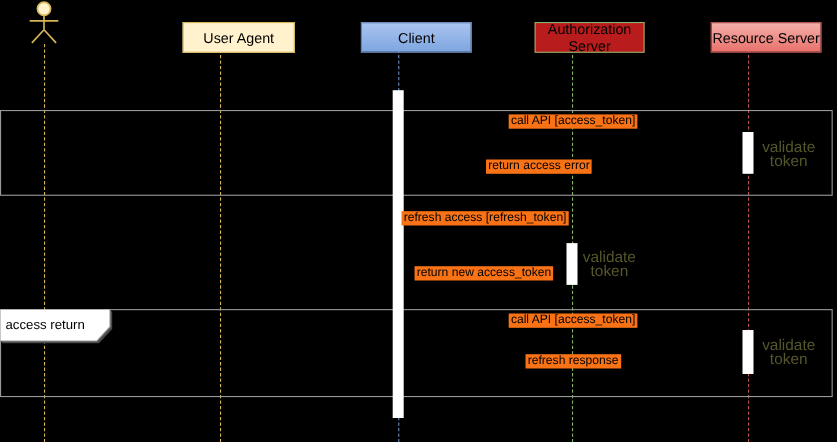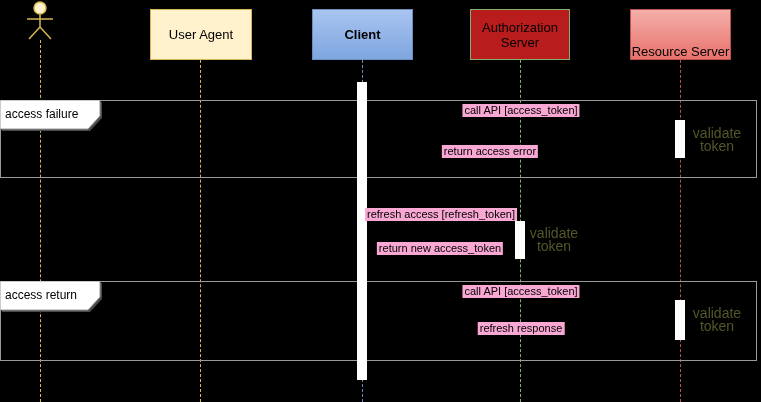--- a/index.html
+++ b/index.html
@@ -7,48 +7,48 @@
     position:relative;width:761px;height:402px;background:#000;overflow:hidden;
     font-family:"Liberation Sans",sans-serif;
   }
   
   .lifeline{position:absolute;top:40px;height:362px;width:0;border-left:1px dashed #D6B656;}
   .ll-client{border-left-color:#6C8EBF;}
   .ll-auth{border-left-color:#82B366;}
   .ll-resource{border-left-color:#B85450;}
   
   .participant{
-    position:absolute;top:9px;height:51px;display:flex;align-items:center;justify-content:center;
-    font-size:13px;color:#000;text-align:center;box-sizing:border-box;border:1px solid #000;
+    position:absolute;top:20px;height:28px;display:flex;align-items:center;justify-content:center;
+    font-size:13px;color:#000;text-align:center;box-sizing:border-box;border:1px solid #000;margin-left:16px;
   }
   .participant span{white-space:nowrap;line-height:15px;}
   .p-useragent{left:150px;width:102px;background:#FFF2CC;border-color:#D6B656;}
-  .p-client{left:312px;width:101px;background:linear-gradient(#A9C4F0,#7EA6E0);border-color:#6C8EBF;font-weight:bold;}
+  .p-client{left:312px;width:101px;background:linear-gradient(#A9C4F0,#7EA6E0);border-color:#6C8EBF;}
   .p-auth{left:470px;width:100px;background:#b91c1c;border-color:#82B366;}
   .p-auth span{white-space:normal;width:92px;}
-  .p-resource{left:630px;width:101px;background:linear-gradient(#F5AFAA,#E8726B);border-color:#B85450;align-items:flex-end;}
+  .p-resource{left:630px;width:101px;background:linear-gradient(#F5AFAA,#E8726B);border-color:#B85450;}
   
   .frame{position:absolute;left:0;width:757px;box-sizing:border-box;border:1px solid #999;}
   .f1{top:100px;height:78px;}
   .f2{top:281px;height:80px;}
   .frame-label{position:absolute;left:0;width:103px;height:32px;}
   .frame-label span{
     position:absolute;left:5px;top:7px;font-size:12px;color:#000;white-space:nowrap;
   }
   .fl1{top:100px;}
   .fl2{top:281px;}
   
   .activation{position:absolute;width:10px;background:#fff;}
   .act-client{left:357px;top:82px;height:298px;}
   .act-res1{left:675px;top:120px;height:38px;}
   .act-auth{left:515px;top:221px;height:38px;}
   .act-res2{left:675px;top:300px;height:40px;}
   
   .msg{
-    position:absolute;transform:translateX(-50%);background:#f9a8d4;color:#000;
+    position:absolute;transform:translateX(-50%);background:#f97316;color:#000;
     font-size:11px;line-height:13px;padding:0 2px;white-space:nowrap;
   }
   
   .note{
     position:absolute;transform:translateX(-50%);color:#56562B;font-size:14px;
     line-height:13px;text-align:center;width:50px;
   }
 </style>
 </head>
 <body>
@@ -57,27 +57,20 @@
 
   <div class="lifeline" style="left:40px"></div>
   <div class="lifeline" style="left:200px"></div>
   <div class="lifeline ll-client" style="left:362px"></div>
   <div class="lifeline ll-auth" style="left:520px"></div>
   <div class="lifeline ll-resource" style="left:680px"></div>
 
   <div class="frame f1"></div>
   <div class="frame f2"></div>
 
-  <div class="frame-label fl1">
-    <svg width="103" height="32">
-      <polygon points="2,2 102,2 102,18 90,31 2,31" fill="#4a4a4a"></polygon>
-      <polygon points="0,0 100,0 100,16 88,29 0,29" fill="#ffffff" stroke="#999999"></polygon>
-    </svg>
-    <span>access failure</span>
-  </div>
   <div class="frame-label fl2">
     <svg width="103" height="32">
       <polygon points="2,2 102,2 102,18 90,31 2,31" fill="#4a4a4a"></polygon>
       <polygon points="0,0 100,0 100,16 88,29 0,29" fill="#ffffff" stroke="#999999"></polygon>
     </svg>
     <span>access return</span>
   </div>
 
   <svg style="position:absolute;left:25px;top:1px" width="30" height="40">
     <circle cx="15" cy="7" r="6" fill="#FFF2CC" stroke="#D6B656" stroke-width="1.5"></circle>
@@ -102,21 +95,21 @@
     <span>Resource Server</span>
   </div>
 
   <div class="activation act-client"></div>
   <div class="activation act-res1"></div>
   <div class="activation act-auth"></div>
   <div class="activation act-res2"></div>
 
   <div class="msg" style="left:521px;top:104px">call API [access_token]</div>
   <div class="msg" style="left:490px;top:145px">return access error</div>
-  <div class="msg" style="left:441px;top:208px">refresh access [refresh_token]</div>
+  <div class="msg" style="left:441px;top:192px">refresh access [refresh_token]</div>
   <div class="msg" style="left:440px;top:242px">return new access_token</div>
   <div class="msg" style="left:521px;top:285px">call API [access_token]</div>
   <div class="msg" style="left:521px;top:322px">refresh response</div>
 
   <div class="note" style="left:717px;top:127px">validate token</div>
   <div class="note" style="left:554px;top:227px">validate token</div>
   <div class="note" style="left:717px;top:307px">validate token</div>
 
 </div>
 

